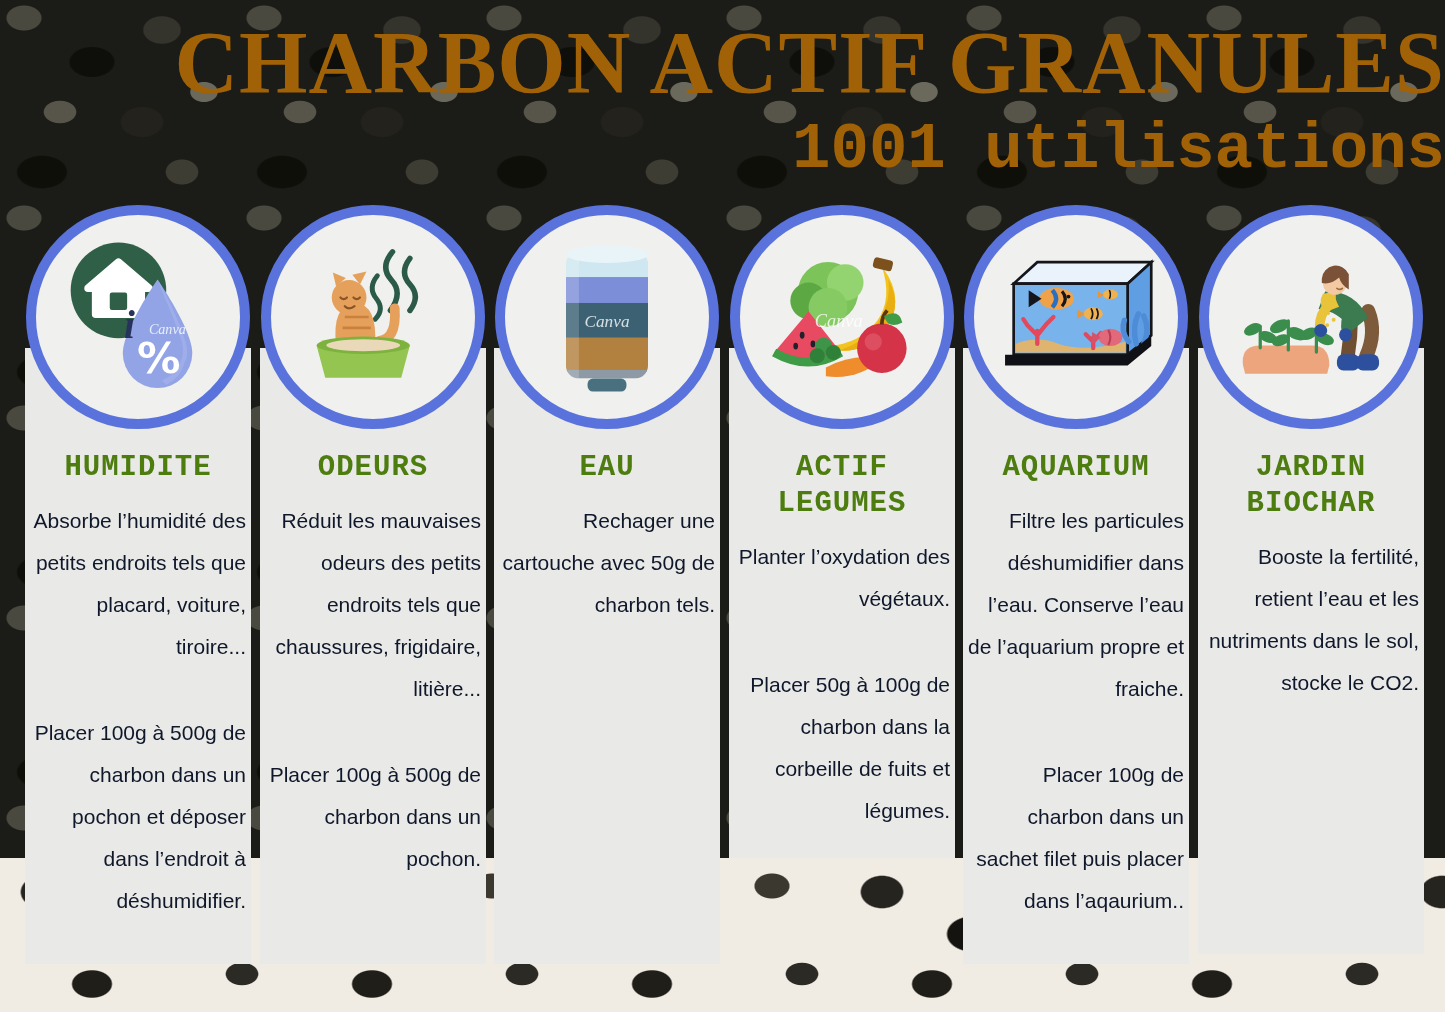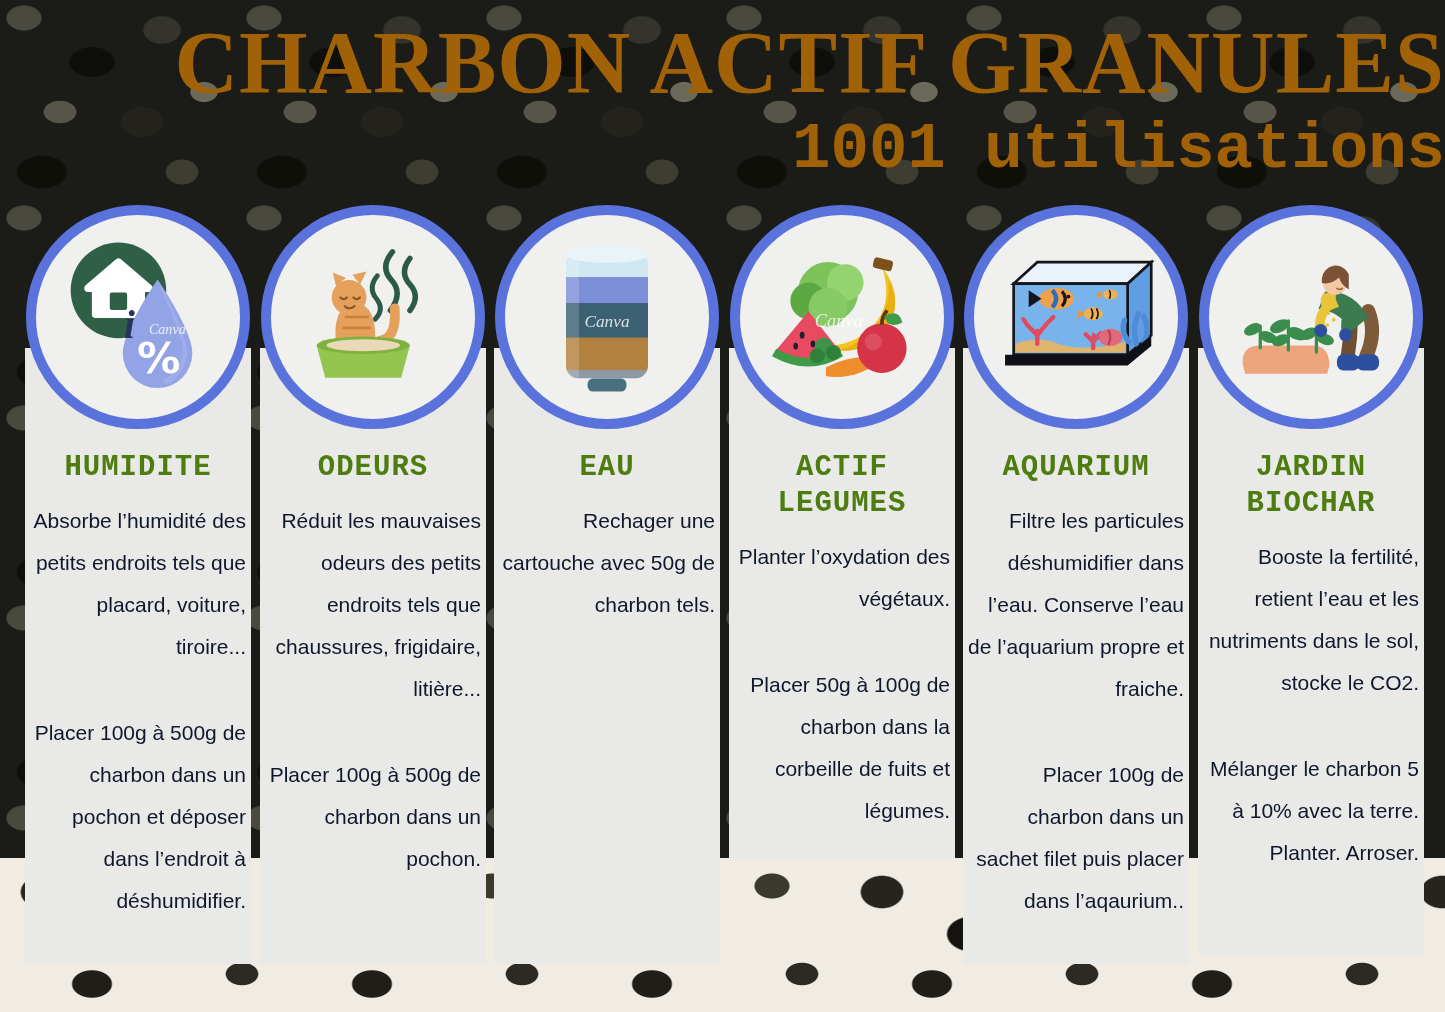--- a/index.html
+++ b/index.html
@@ -259,15 +259,14 @@
       <path d="M110 64 q-4 8 -2 17" stroke="#3c7a50" stroke-width="9" fill="none" stroke-linecap="round"></path>
       <circle cx="107" cy="84" r="6" fill="#2c4f9e"></circle>
       <circle cx="97" cy="36" r="11" fill="#f2c9a2"></circle>
       <path d="M85 32 a13 13 0 0 1 25 -4 v14 q-7 -4 -9 -11 q-8 7 -16 5 Z" fill="#7b5138"></path>
       <path d="M99 41 q3 2 5 0" stroke="#9c6b3e" stroke-width="1.6" fill="none" stroke-linecap="round"></path>
     </svg>
   </div>
   <div class="panel p-c">
     <h2>JARDIN BIOCHAR</h2>
     <p>Booste la fertilité, retient l’eau et les nutriments dans le sol, stocke le CO2.</p>
-    <p>Mélanger le charbon 5 à 10% avec la terre. Planter. Arroser.</p>
   </div>
 </div>
 
 </body></html>

